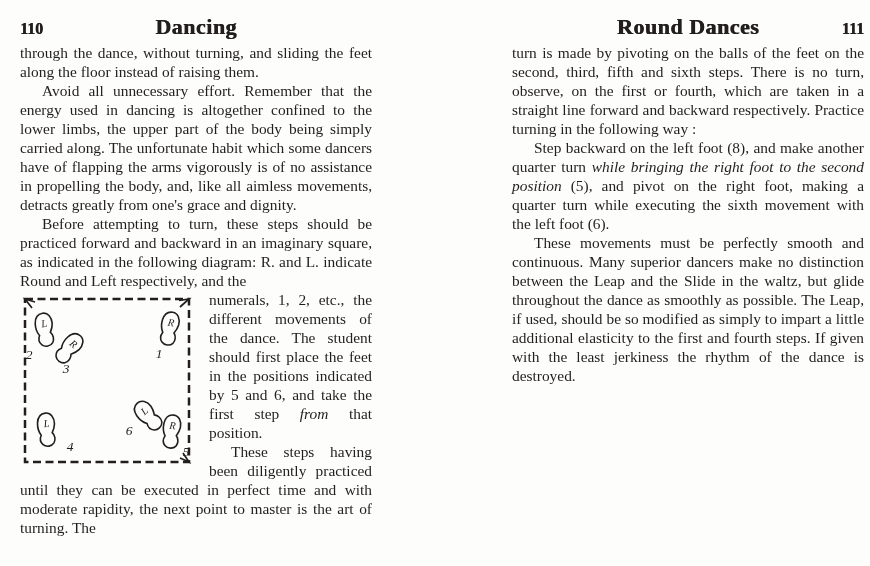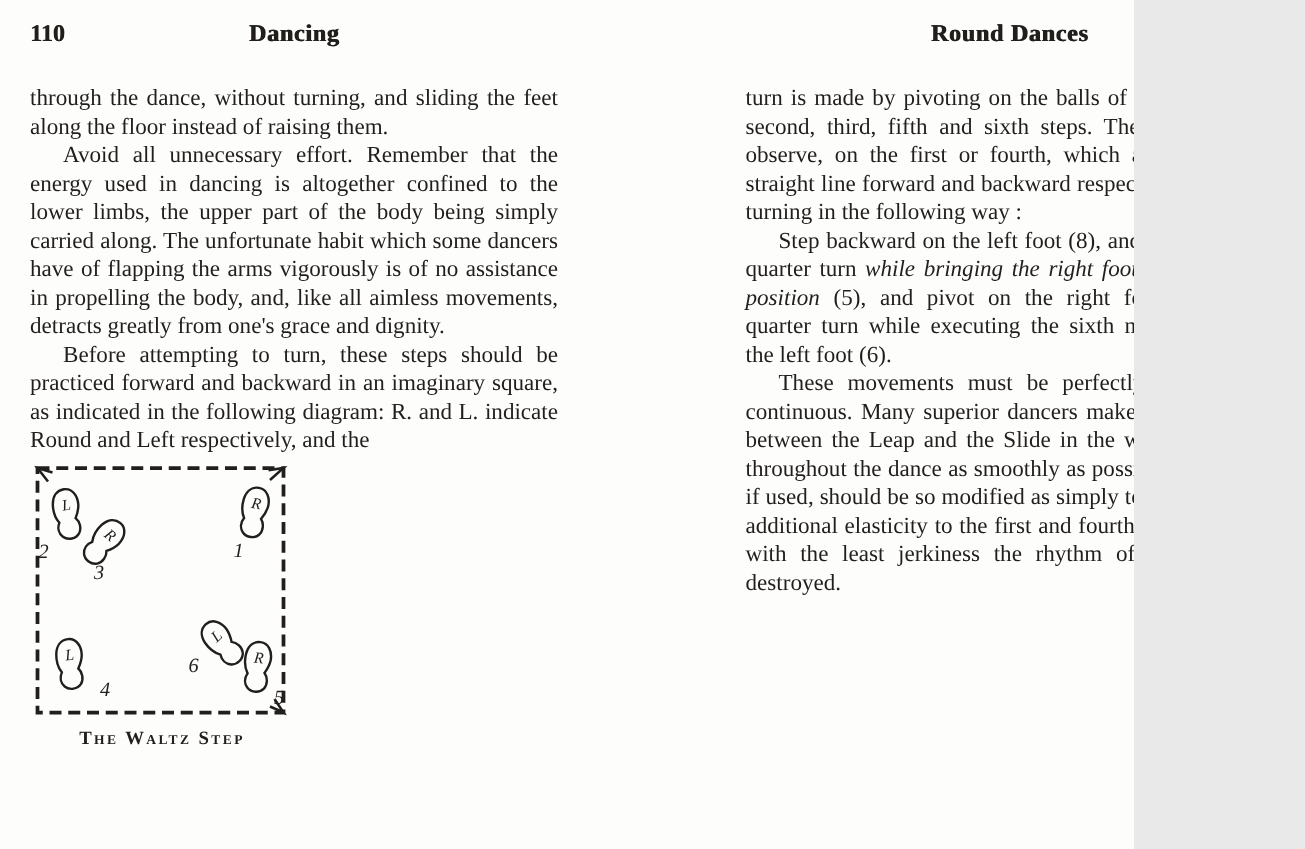--- a/index.html
+++ b/index.html
@@ -1,32 +1,32 @@
 <!DOCTYPE html>
 <html><head>
 <meta charset="utf-8">
 <style>
   html,body{margin:0;padding:0;background:#e9e9e9;}
   .spread{
-    position:relative;width:756px;height:566px;background:#fdfdfc;
+    position:relative;width:870px;height:566px;background:#fdfdfc;
     overflow:hidden;color:#211e1b;
     font-family:"Liberation Serif","DejaVu Serif",serif;
   }
   .page{position:absolute;top:14px;width:352px;}
   .page.left{left:20px;}
-  .page.right{left:497px;}
+  .page.right{left:512px;}
   .page-header{display:grid;grid-template-columns:1fr auto 1fr;align-items:baseline;height:24px;}
   .running-title{
-    grid-column:2;font-weight:700;font-size:16px;letter-spacing:.5px;
+    grid-column:2;font-weight:700;font-size:22px;letter-spacing:.5px;
     text-shadow:.6px 0 0 currentColor;
   }
   .pagenum{font-weight:700;font-size:16px;text-shadow:.4px 0 0 currentColor;}
   .pagenum.pos-left{grid-column:1;justify-self:start;}
   .pagenum.pos-right{grid-column:3;justify-self:end;}
-  .page-body{margin-top:18px;font-size:15.4px;line-height:19px;}
+  .page-body{margin-top:5px;font-size:15.4px;line-height:19px;}
   .page-body p.para{margin:0;text-align:justify;}
   .page-body p.ind{text-indent:22px;}
   .it{font-style:italic;}
   .diagram{
     float:left;width:178px;margin:3px 11px 0 0;padding:0;
   }
   .diagram svg{display:block;}
   .diagram-caption{
     width:176px;text-align:center;font-variant:small-caps;font-weight:600;
     font-size:12.5px;letter-spacing:1.6px;margin-top:1px;
@@ -78,22 +78,23 @@
               <path d="M0,-16 C5.5,-16 8.5,-10.5 8,-4.5 C7.6,-1 6.2,1.8 4.8,4.2 C7.2,6.8 7.8,11.5 5.5,14.6 C3,17.8 -2.5,18.2 -5.5,15.2 C-8,12.6 -8.2,8.8 -6.4,5.6 C-8.4,2.4 -9.4,-2.4 -8.8,-7 C-8,-12.6 -4.8,-16 0,-16 Z" fill="#fdfdfc" stroke="#211e1b" stroke-width="1.6"></path>
               <text x="0" y="-2" class="foot-letter">L</text>
             </g>
             <text x="109" y="142" class="foot-number">6</text>
             <g transform="translate(152,138) rotate(6)">
               <path d="M0,-16 C5.5,-16 8.5,-10.5 8,-4.5 C7.6,-1 6.2,1.8 4.8,4.2 C7.2,6.8 7.8,11.5 5.5,14.6 C3,17.8 -2.5,18.2 -5.5,15.2 C-8,12.6 -8.2,8.8 -6.4,5.6 C-8.4,2.4 -9.4,-2.4 -8.8,-7 C-8,-12.6 -4.8,-16 0,-16 Z" fill="#fdfdfc" stroke="#211e1b" stroke-width="1.6"></path>
               <text x="0" y="-2" class="foot-letter">R</text>
             </g>
             <text x="166" y="163" class="foot-number">5</text>
           </svg>
-          <figcaption class="diagram-caption">The Waltz Step</figcaption>
         </figure>
+        <p class="para"><span>numerals, 1, 2, etc., the different movements of the dance. The student should first place the feet in the positions indicated by 5 and 6, and take the first step </span><span class="it">from</span><span> that position.</span></p>
+        <p class="para ind"><span>These steps having been diligently practiced until they can be executed in perfect time and with moderate rapidity, the next point to master is the art of turning. The</span></p>
       </div>
   </div>
 
   <div class="page right">
     <div class="page-header">
       <span class="running-title">Round Dances</span>
       <span class="pagenum pos-right">111</span>
     </div>
     <div class="page-body" id="right-body">
         <p class="para"><span>turn is made by pivoting on the balls of the feet on the second, third, fifth and sixth steps. There is no turn, observe, on the first or fourth, which are taken in a straight line forward and backward respectively. Practice turning in the following way :</span></p>

